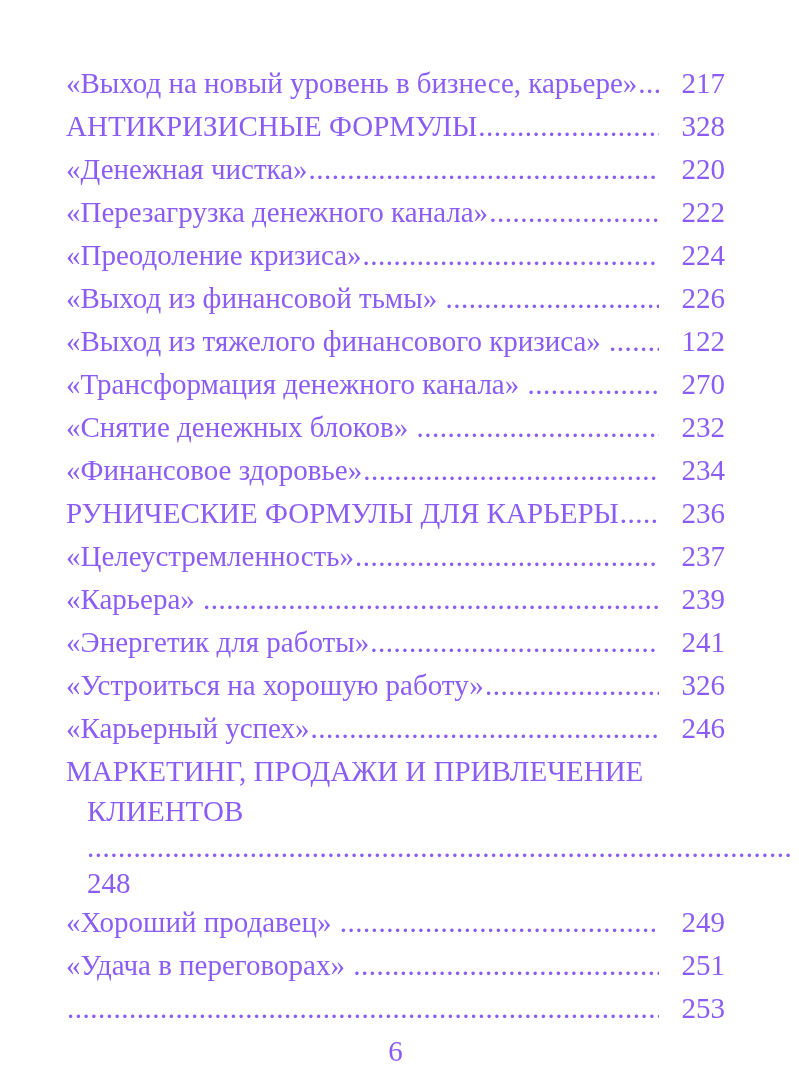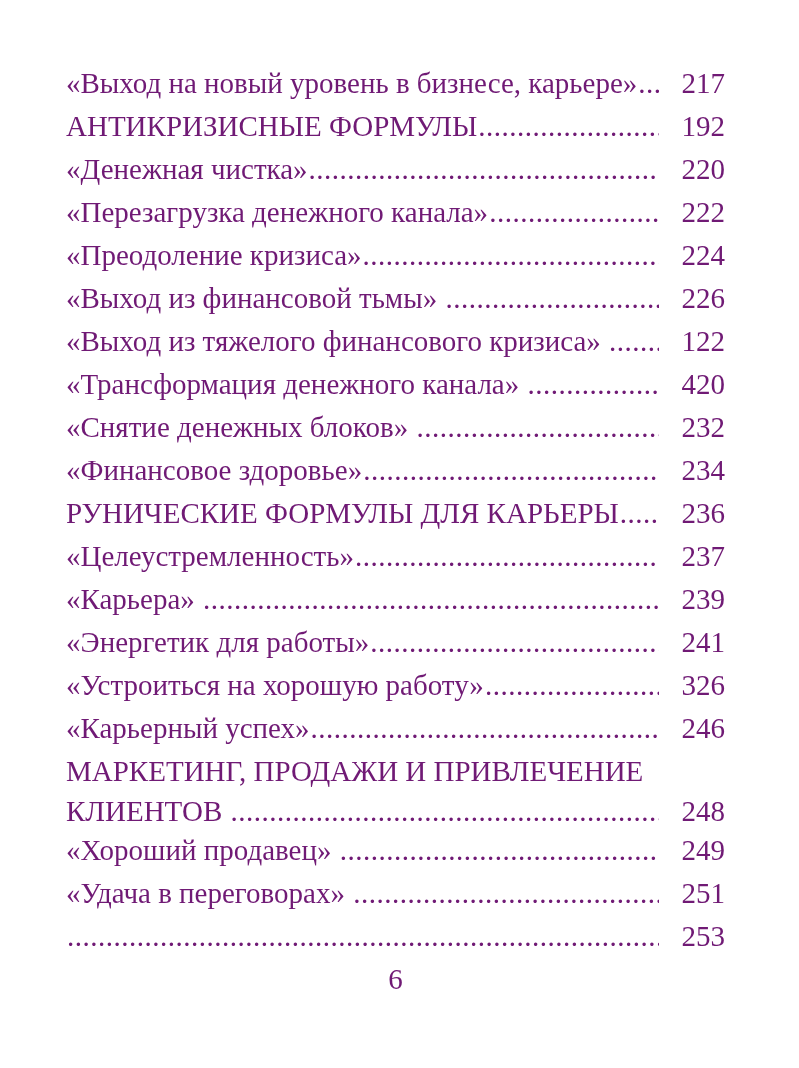--- a/index.html
+++ b/index.html
@@ -7,37 +7,38 @@
     margin: 0;
     padding: 0;
     background: #ffffff;
   }
   .page {
     position: relative;
     width: 791px;
     height: 1068px;
     box-sizing: border-box;
     background: #ffffff;
-    color: #701a75;
+    color: #8b5cf6;
     font-family: "Liberation Serif", "DejaVu Serif", serif;
     padding: 62px 66px 0 66px;
     overflow: hidden;
   }
   .toc {
     width: 100%;
   }
   .toc-row {
     display: flex;
     align-items: baseline;
     font-size: 29px;
     line-height: 43px;
     width: 100%;
   }
   .toc-row.toc-row-cont {
     line-height: 36px;
+    flex-direction: column;
   }
   .toc-label {
     white-space: pre;
     flex: 0 0 auto;
   }
   .toc-leader {
     flex: 1 1 auto;
     overflow: hidden;
     white-space: nowrap;
     margin: 0 2px 0 1px;
@@ -65,21 +66,21 @@
   <div class="toc" id="toc">
   <div class="toc-row">
     <span class="toc-label">«Выход на новый уровень в бизнесе, карьере»</span>
     <span class="toc-leader" aria-hidden="true"></span>
     <span class="toc-page">217</span>
   </div>
 
   <div class="toc-row">
     <span class="toc-label">АНТИКРИЗИСНЫЕ ФОРМУЛЫ</span>
     <span class="toc-leader" aria-hidden="true"></span>
-    <span class="toc-page">192</span>
+    <span class="toc-page">328</span>
   </div>
 
   <div class="toc-row">
     <span class="toc-label">«Денежная чистка»</span>
     <span class="toc-leader" aria-hidden="true"></span>
     <span class="toc-page">220</span>
   </div>
 
   <div class="toc-row">
     <span class="toc-label">«Перезагрузка денежного канала»</span>
@@ -101,21 +102,21 @@
 
   <div class="toc-row">
     <span class="toc-label">«Выход из тяжелого финансового кризиса» </span>
     <span class="toc-leader" aria-hidden="true"></span>
     <span class="toc-page">122</span>
   </div>
 
   <div class="toc-row">
     <span class="toc-label">«Трансформация денежного канала» </span>
     <span class="toc-leader" aria-hidden="true"></span>
-    <span class="toc-page">420</span>
+    <span class="toc-page">270</span>
   </div>
 
   <div class="toc-row">
     <span class="toc-label">«Снятие денежных блоков» </span>
     <span class="toc-leader" aria-hidden="true"></span>
     <span class="toc-page">232</span>
   </div>
 
   <div class="toc-row">
     <span class="toc-label">«Финансовое здоровье»</span>

